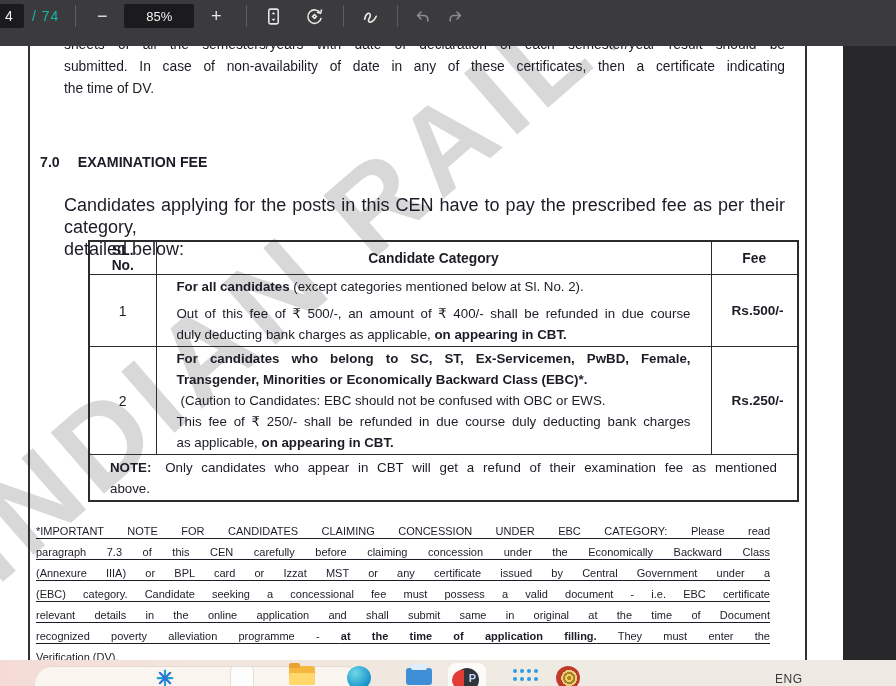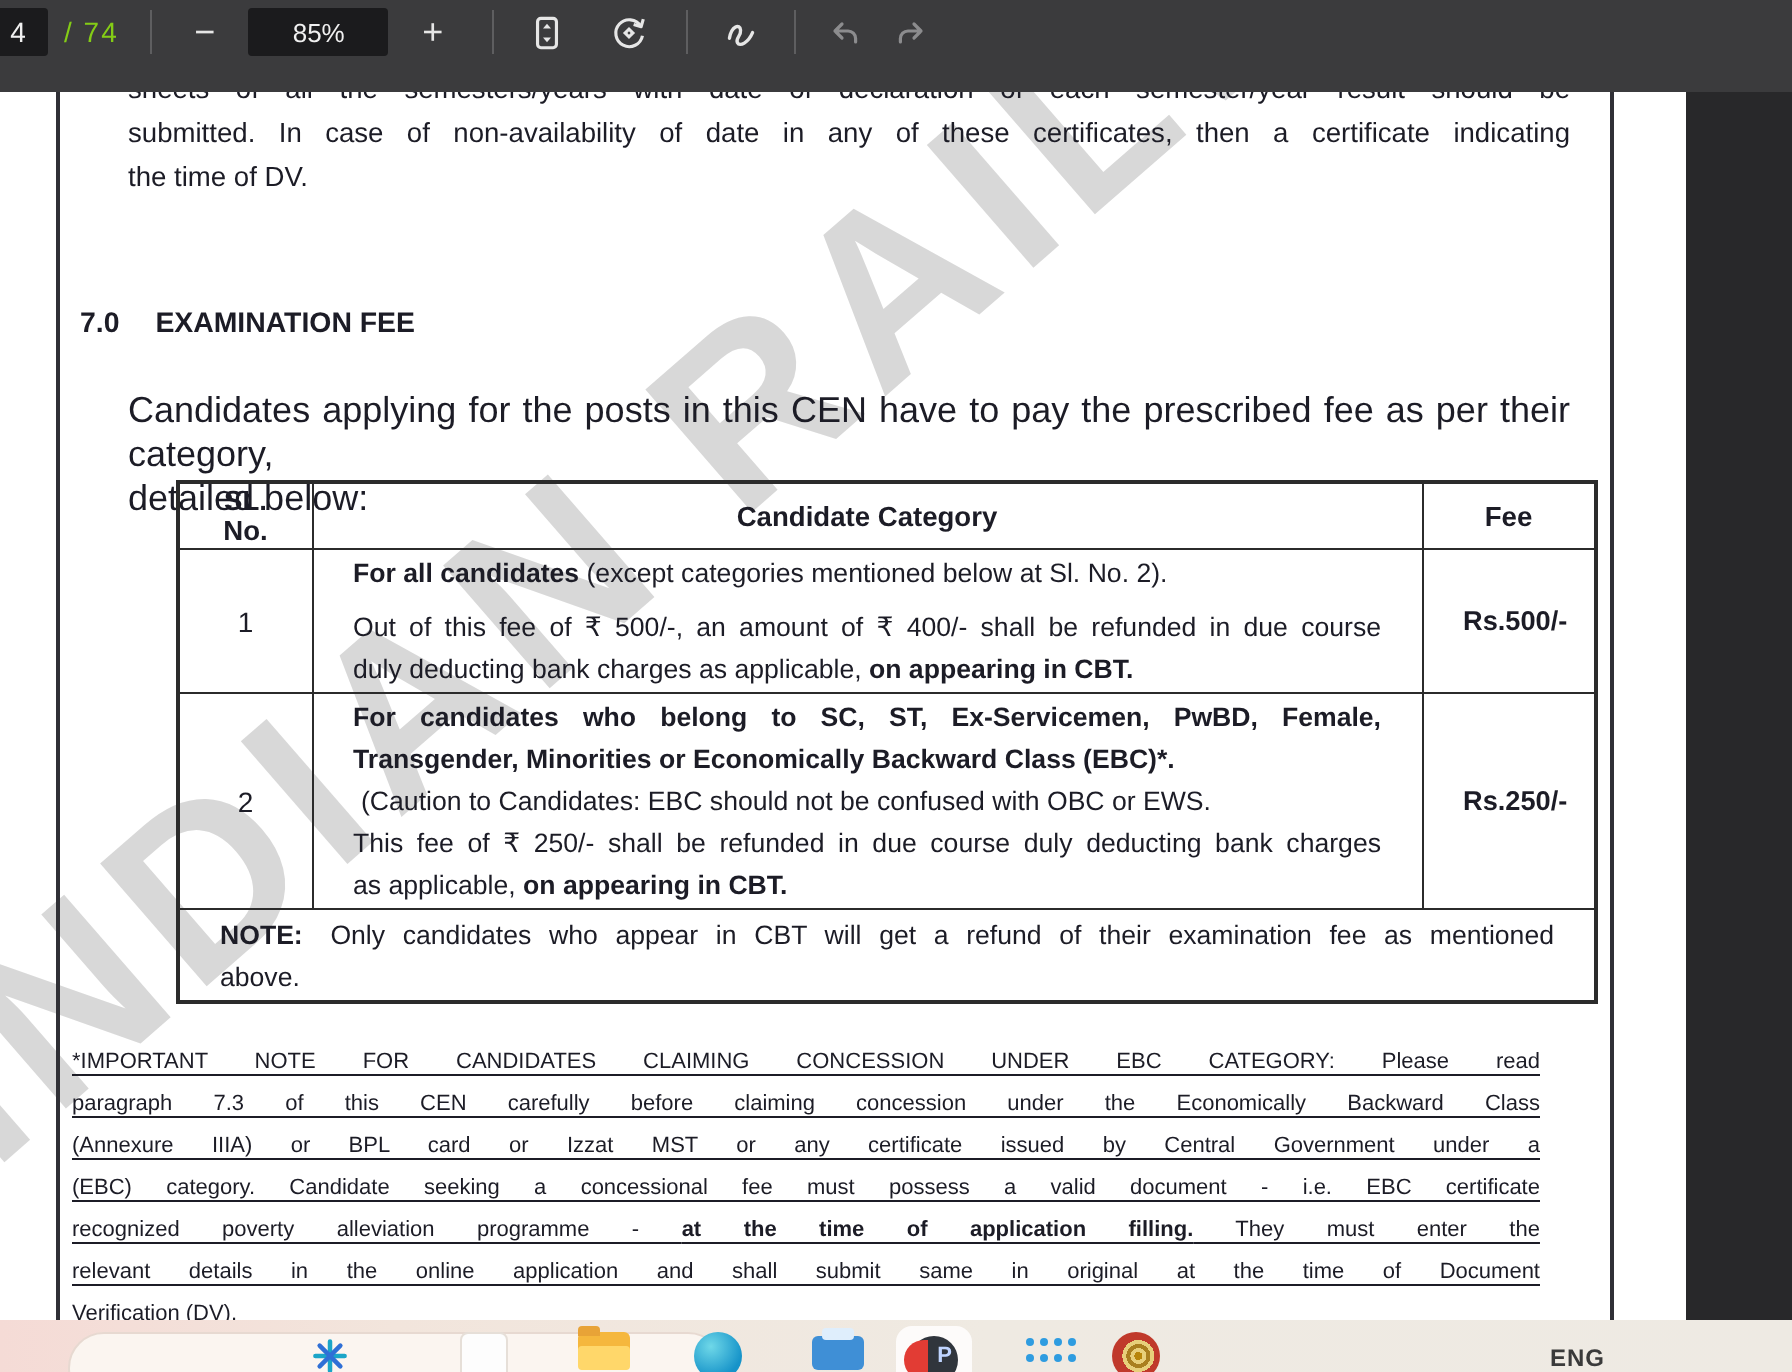--- a/index.html
+++ b/index.html
@@ -6,21 +6,21 @@
   body{width:896px;height:686px;overflow:hidden;background:#28282a;
        font-family:"Liberation Sans","DejaVu Sans",sans-serif;}
   .screen{position:relative;width:896px;height:686px;}
 
   
   .toolbar{position:absolute;top:0;left:0;width:896px;height:46px;background:#3b3b3d;
            display:flex;align-items:center;padding:0 0 14px 0;box-sizing:border-box;
            color:#e6e6e6;z-index:6;}
   .page-box{width:30px;height:24px;background:#1b1b1d;margin-left:-6px;border-radius:2px;
             display:flex;align-items:center;justify-content:center;font-size:14px;color:#f0f0f0;}
-  .tb-text{margin-left:8px;font-size:14px;color:#84cc16;letter-spacing:1px;}
+  .tb-text{margin-left:8px;font-size:14px;color:#14b8a6;letter-spacing:1px;}
   .tb-sep{width:1px;height:22px;background:#5e5e60;}
   .tb-btn{background:none;border:none;color:#e6e6e6;display:flex;align-items:center;
           justify-content:center;padding:2px;cursor:default;}
   .tb-btn svg{display:block;}
   .txtbtn{font-size:18px;line-height:18px;width:24px;}
   .zoom-box{width:70px;height:24px;background:#1b1b1d;border-radius:2px;margin-left:10px;
             display:flex;align-items:center;justify-content:center;font-size:13px;color:#f0f0f0;}
   .dim{color:#8c8c8e;}
 
   
@@ -78,21 +78,21 @@
   .active-app{left:448px;top:3px;width:38px;height:38px;background:#fdfbfa;border-radius:8px;
               display:flex;justify-content:center;padding-top:5px;box-sizing:border-box;}
   .pdf-ball{width:24px;height:24px;border-radius:50%;background:#30353c;position:relative;}
   .pdf-ball::before{content:'';position:absolute;left:-3px;top:2px;width:12px;height:20px;
                     border-radius:12px 0 0 12px;background:#e23c34;}
   .pdf-ball::after{content:'P';position:absolute;right:3px;top:4px;color:#bfd4ff;font-size:11px;font-weight:700;}
   .dots{left:513px;top:9px;width:26px;height:14px;display:grid;grid-template-columns:repeat(4,1fr);grid-gap:2px;}
   .dots span{width:4px;height:4px;border-radius:2px;background:#2e9ce0;}
   .red-gold{left:556px;width:24px;height:24px;border-radius:50%;
             background:radial-gradient(circle at 55% 50%,#b8860b 0 2px,#e7cf7a 2px 4px,#a97f1f 4px 6px,#e7cf7a 6px 8px,#c0392b 8px 12px);}
-  .lang{position:absolute;left:775px;top:12px;font-size:12px;color:#3a3a3a;font-weight:700;letter-spacing:0.5px;}
+  .lang{position:absolute;left:775px;top:12px;font-size:12px;color:#3a3a3a;font-weight:400;letter-spacing:0.5px;}
 </style>
 </head>
 <body>
 
 <div class="screen">
 
   <div class="toolbar">
     <div class="page-box">4</div>
     <span class="tb-text">/ 74</span>
     <div class="tb-sep" style="margin-left:16px"></div>
@@ -203,22 +203,22 @@
         </td>
       </tr>
     </tbody>
       </table>
 
     <div class="para impnote">
       <div class="u jline"><span>*IMPORTANT NOTE FOR CANDIDATES CLAIMING CONCESSION UNDER EBC CATEGORY: Please read</span></div>
       <div class="u jline"><span>paragraph 7.3 of this CEN carefully before claiming concession under the Economically Backward Class</span></div>
       <div class="u jline"><span>(Annexure IIIA) or BPL card or Izzat MST or any certificate issued by Central Government under a</span></div>
       <div class="u jline"><span>(EBC) category. Candidate seeking a concessional fee must possess a valid document - i.e. EBC certificate</span></div>
+      <div class="u jline"><span>relevant details in the online application and shall submit same in original at the time of Document</span></div>
       <div class="u jline"><span>recognized poverty alleviation programme - </span><span class="b">at the time of application filling.</span><span> They must enter the</span></div>
-      <div class="u jline"><span>relevant details in the online application and shall submit same in original at the time of Document</span></div>
       <div class="u lline"><span>Verification (DV).</span></div>
     </div>
   </div>
 
   <div class="gutter"></div>
 
   <div class="taskbar">
     <div class="search-pill"></div>
     <span class="sparkle">
       <svg width="18" height="18" viewBox="0 0 16 16" fill="none" stroke-width="2" stroke-linecap="round">

